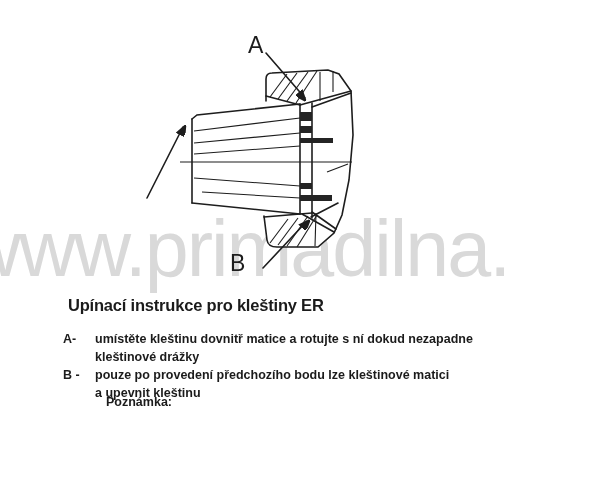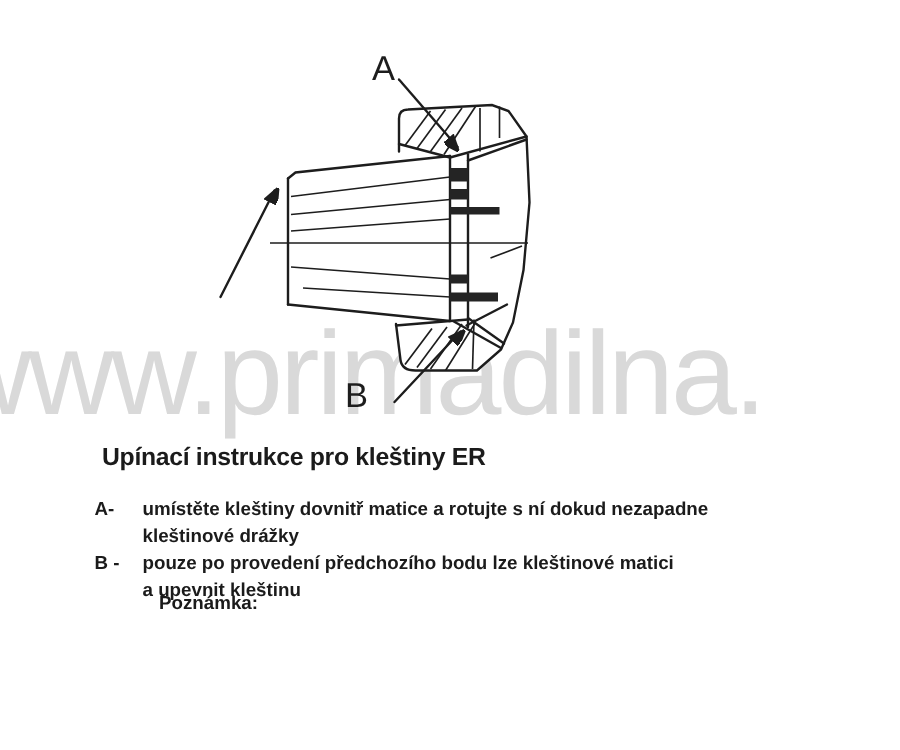--- a/index.html
+++ b/index.html
@@ -134,21 +134,21 @@
     <text x="248" y="53">A</text>
     <text x="230" y="271">B</text>
   </g>
 </svg>
 
 <h1 class="textblock title" style="margin:0;">Upínací instrukce pro kleštiny ER</h1>
 
 <div class="textblock items">
   <div class="item">
     <span class="item-label">A-</span>
-    <span class="item-text">umístěte kleštiny dovnitř matice a rotujte s ní dokud nezapadne
+    <span class="item-text">umístěte kleštinu dovnitř matice a rotujte s ní dokud nezapadne
 kleštinové drážky</span>
   </div>
   <div class="item">
     <span class="item-label">B -</span>
     <span class="item-text">pouze po provedení předchozího bodu lze kleštinové matici
 a upevnit kleštinu</span>
   </div>
 </div>
 
 <div class="textblock note">

